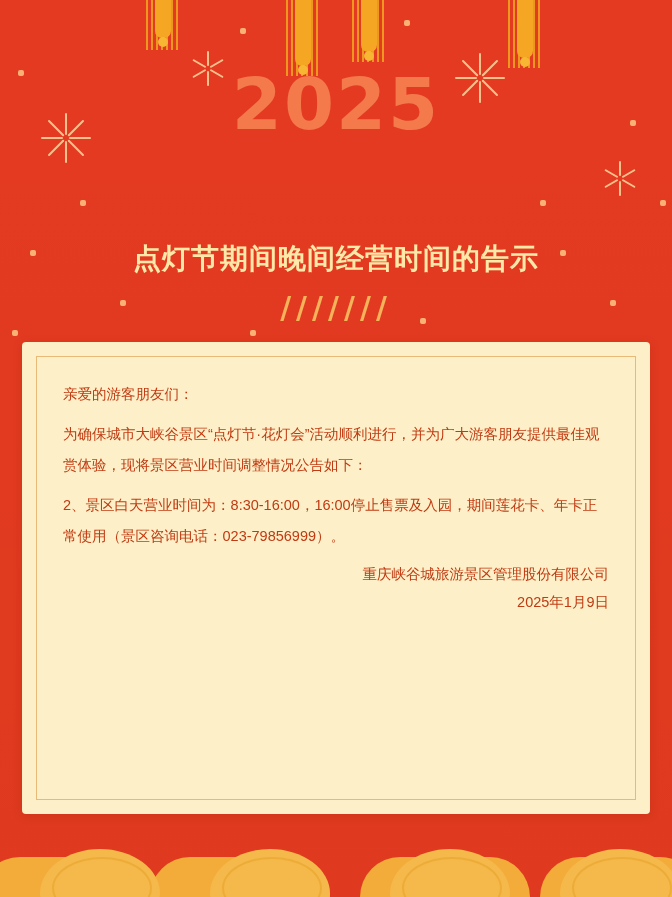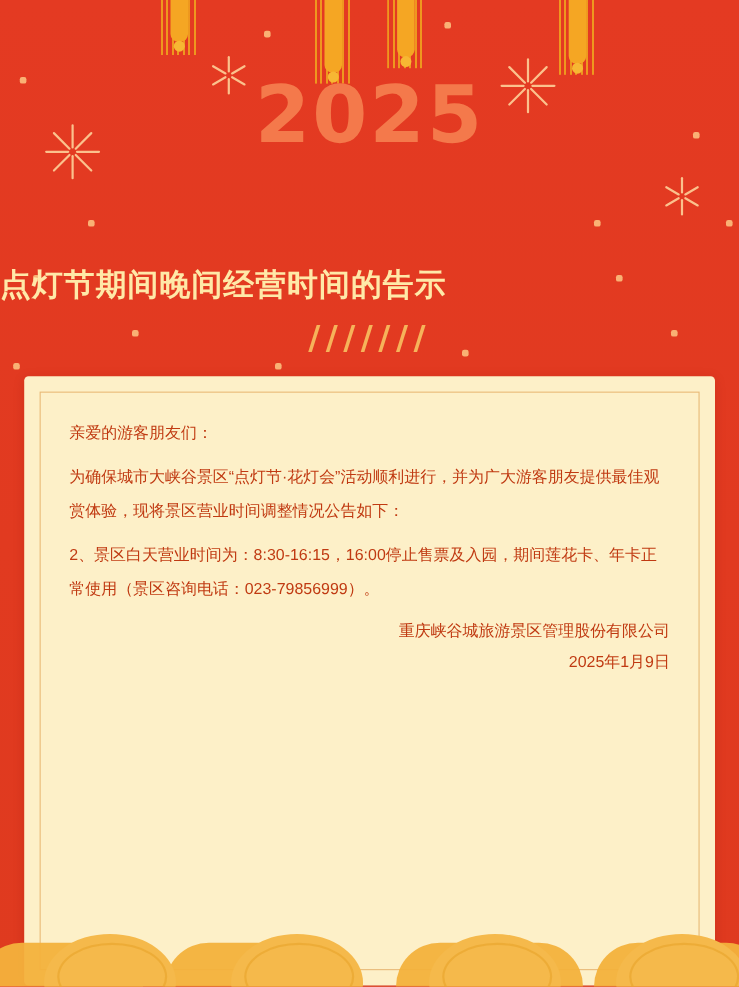--- a/index.html
+++ b/index.html
@@ -108,20 +108,21 @@
     font-weight: 700;
     color: #fff9ea;
     letter-spacing: 1px;
   }
   .title-1 .bracket { color: #fff9ea; font-weight: 400; padding: 0 6px; }
   .title-2 {
     position: absolute;
     top: 240px;
     left: 0;
     right: 0;
+    text-align: center;
     font-size: 28px;
     font-weight: 700;
     color: #ffe9a8;
     letter-spacing: 1px;
   }
   .slashes {
     position: absolute;
     top: 290px;
     left: 0;
     right: 0;
@@ -132,21 +133,21 @@
     letter-spacing: 5px;
     font-family: "DejaVu Sans", sans-serif;
   }
 
   
   .card-outer {
     position: absolute;
     left: 22px;
     top: 342px;
     width: 628px;
-    height: 554px;
+    height: 472px;
     background: #fdf0c8;
     border-radius: 4px;
     box-shadow: 0 2px 10px rgba(120, 20, 0, .18);
   }
   .card-inner {
     position: absolute;
     left: 14px;
     top: 14px;
     right: 14px;
     bottom: 14px;
@@ -284,21 +285,21 @@
   <div class="year">2025</div>
 
 
   <div class="title-2">点灯节期间晚间经营时间的告示</div>
   <div class="slashes">///////</div>
 
   <div class="card-outer">
     <div class="card-inner">
       <p>亲爱的游客朋友们：</p>
       <p>为确保城市大峡谷景区“点灯节·花灯会”活动顺利进行，并为广大游客朋友提供最佳观赏体验，现将景区营业时间调整情况公告如下：</p>
-      <p>2、景区白天营业时间为：8:30-16:15，16:00停止售票及入园，期间莲花卡、年卡正常使用（景区咨询电话：023-79856999）。</p>
+      <p>2、景区白天营业时间为：8:30-16:00，16:00停止售票及入园，期间莲花卡、年卡正常使用（景区咨询电话：023-79856999）。</p>
       <div class="sign">
         <div>重庆峡谷城旅游景区管理股份有限公司</div>
         <div>2025年1月9日</div>
       </div>
     </div>
   </div>
 
   <div class="bottom-band">
     <div class="cloud" style="left:-20px;"></div>
     <div class="cloud" style="left:150px;width:180px;"></div>

